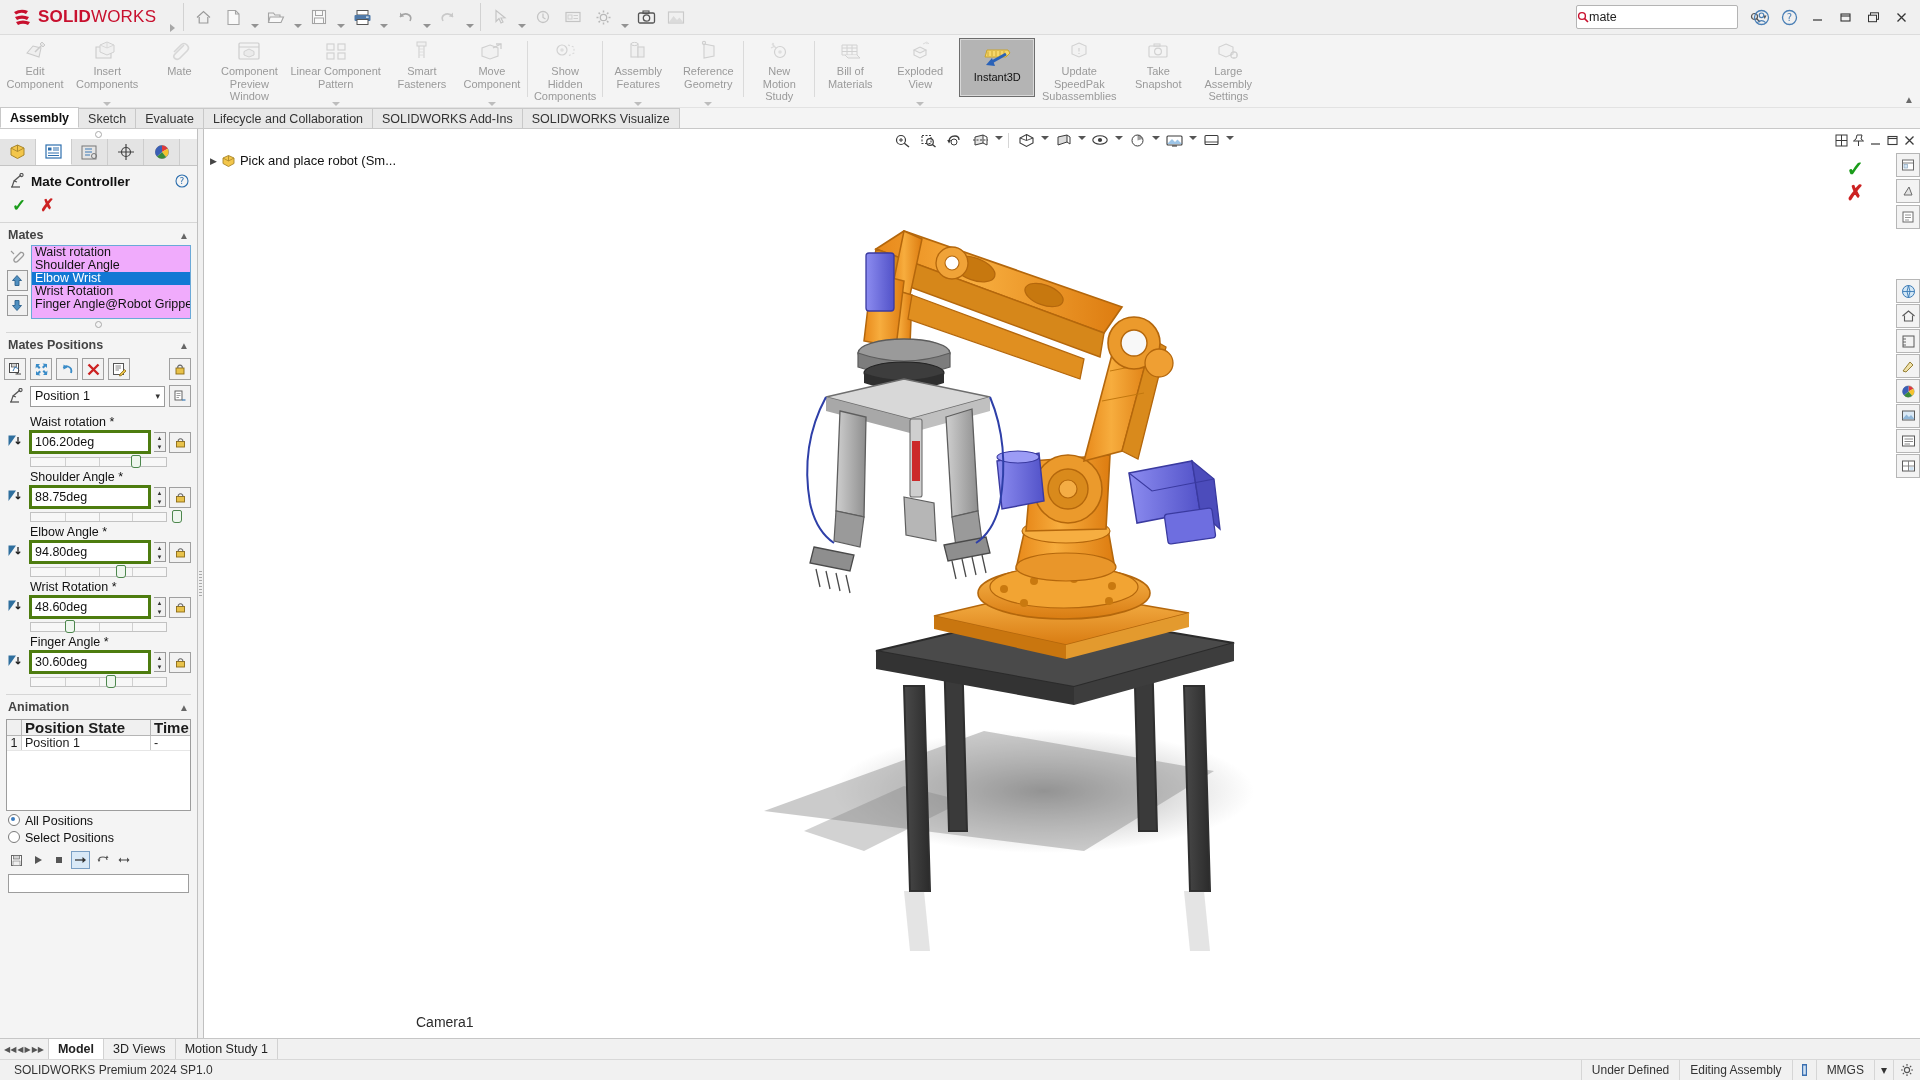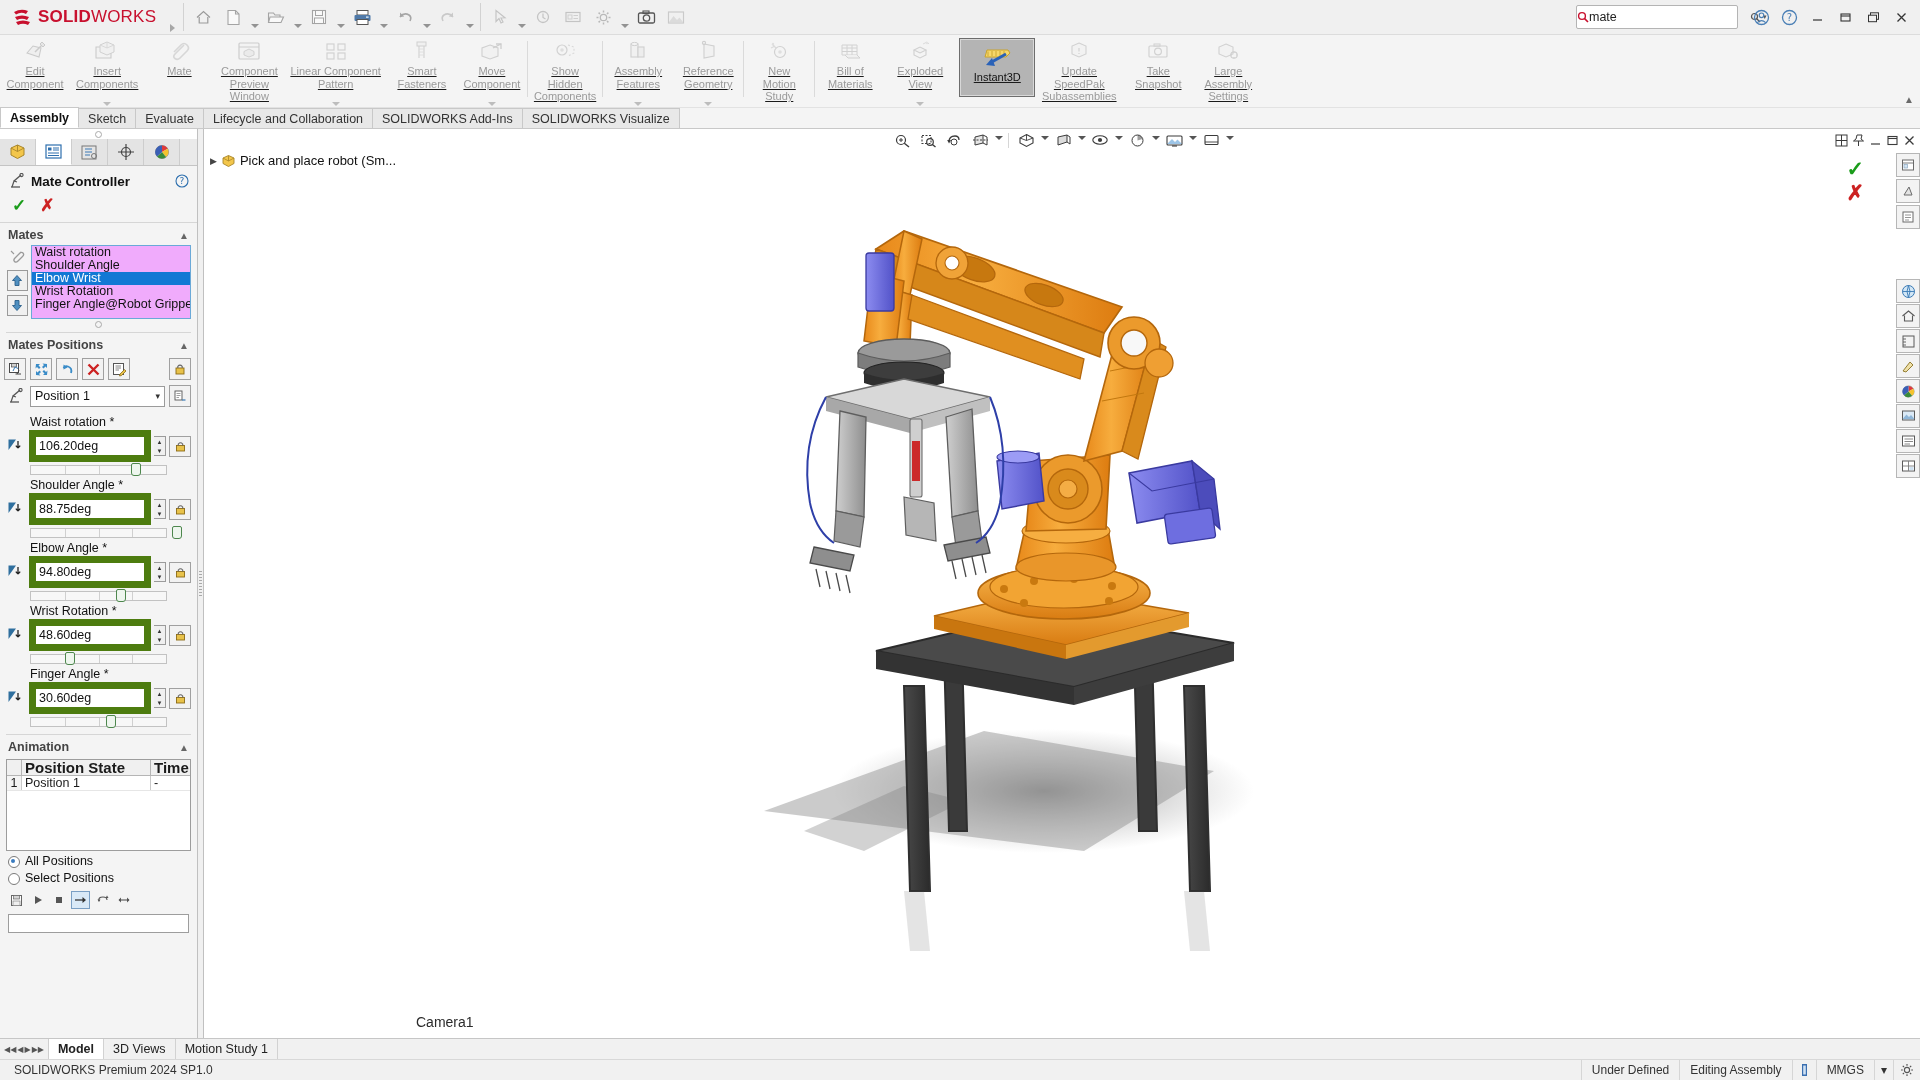--- a/index.html
+++ b/index.html
@@ -25,21 +25,21 @@
   .caret-d{width:0;height:0;border-left:4px solid transparent;border-right:4px solid transparent;border-top:4px solid #555;}
   .doc-title{position:absolute;left:0;right:0;text-align:center;font-size:14.5px;color:#111;pointer-events:none;}
   .tb-right{margin-left:auto;display:flex;align-items:center;gap:2px;padding-right:6px;}
   .search-box{display:flex;align-items:center;width:160px;height:22px;border:1px solid #b4b4b4;background:#fff;border-radius:2px;margin-right:8px;}
   .search-box .sicon{width:20px;display:flex;align-items:center;justify-content:center;color:#444;font-size:11px;}
   .search-box input{border:0;outline:0;flex:1;font-size:12.5px;font-family:inherit;color:#222;background:transparent;padding:0;}
   .search-box .sright{width:28px;display:flex;align-items:center;justify-content:center;gap:2px;color:#555;}
   .winbtn{width:26px;height:26px;display:flex;align-items:center;justify-content:center;color:#333;font-size:13px;}
 
   
-  .ribbon{height:72px;background:#f4f4f4;display:flex;align-items:stretch;position:relative;flex:none;border-bottom:1px solid #e2e2e2;text-decoration:underline;}
+  .ribbon{height:72px;background:#f4f4f4;display:flex;align-items:stretch;position:relative;flex:none;border-bottom:1px solid #e2e2e2;}
   .rbtn{width:auto;min-width:58px;padding:2px 6px 0;display:flex;flex-direction:column;align-items:center;text-align:center;color:#9a9a9a;font-size:11px;line-height:12.5px;position:relative;}
   .rbtn .ricon{height:26px;display:flex;align-items:flex-end;justify-content:center;margin-bottom:2px;opacity:.45;}
   .rbtn.active{color:#111;}
   .rbtn.active .ricon{opacity:1;}
   .rbtn.boxed{background:#b4b4b4;border:1px solid #6d6d6d;box-shadow:inset 0 0 0 1px #d8d8d8;}
   .rsep{width:1px;background:#dadada;margin:6px 0 10px;}
   .rdrop{position:absolute;bottom:1px;left:50%;transform:translateX(-50%);width:0;height:0;border-left:4px solid transparent;border-right:4px solid transparent;border-top:4px solid #bdbdbd;}
   .ribbon-collapse{position:absolute;right:6px;bottom:2px;color:#6a6a6a;font-size:10px;}
 
   
@@ -80,39 +80,39 @@
   .pos-row{display:flex;align-items:center;gap:4px;padding:0 6px 6px 4px;}
   .pos-icon{width:22px;display:flex;align-items:center;justify-content:center;}
   .pos-select{flex:1;height:19px;border:1px solid #9b9b9b;background:#fff;display:flex;align-items:center;padding:0 4px;font-size:12.5px;color:#111;}
   .pos-select .sc{margin-left:auto;font-size:9px;color:#333;}
   .pos-side{width:20px;height:20px;border:1px solid #a0a0a0;background:#f2f2f2;display:flex;align-items:center;justify-content:center;}
 
   .fieldgrp{padding:0 6px 0 4px;}
   .flabel{font-size:12.5px;color:#111;padding:2px 0 1px 26px;}
   .frow{display:flex;align-items:center;gap:3px;}
   .ficon{width:22px;height:18px;display:flex;align-items:center;justify-content:center;}
-  .fbox{flex:1;height:18px;border:7px solid #4d7c0f;background:#fff;display:flex;align-items:center;font-size:12.5px;padding:0 3px;color:#111;}
+  .fbox{flex:1;height:18px;border:3px solid #4d7c0f;background:#fff;display:flex;align-items:center;font-size:12.5px;padding:0 3px;color:#111;}
   .spin{width:11px;height:18px;border:1px solid #9b9b9b;border-left:none;background:#f0f0f0;display:flex;flex-direction:column;}
   .spin div{flex:1;display:flex;align-items:center;justify-content:center;font-size:6px;color:#333;line-height:1;}
   .flock{width:20px;height:19px;border:1px solid #a0a0a0;background:#f2f2f2;display:flex;align-items:center;justify-content:center;}
   .srow{padding:2px 26px 1px 26px;position:relative;height:11px;}
   .strack{position:absolute;left:26px;right:24px;top:3px;height:8px;border:1px solid #c2c2c2;background:#f7f7f7;}
   .stick{position:absolute;top:0;bottom:0;width:1px;background:#d0d0d0;}
   .sthumb{position:absolute;top:1px;width:8px;height:11px;background:#eef6ee;border:1px solid #4d874d;border-radius:2px 2px 3px 3px;}
 
   .anim-table{margin:2px 6px 0 6px;border:1px solid #9d9d9d;background:#fff;height:90px;display:flex;flex-direction:column;}
   .at-head{display:flex;height:15px;background:#f0f0f0;border-bottom:1px solid #b5b5b5;font-size:15px;font-weight:bold;}
   .at-head .c0{width:14px;border-right:1px solid #b5b5b5;}
   .at-head .c1{flex:1;border-right:1px solid #b5b5b5;padding-left:3px;display:flex;align-items:center;}
   .at-head .c2{width:36px;padding-left:3px;display:flex;align-items:center;}
   .at-row{display:flex;height:14px;font-size:12.5px;border-bottom:1px solid #e6e6e6;}
   .at-row .c0{width:14px;border-right:1px solid #c9c9c9;text-align:center;background:#f4f4f4;}
   .at-row .c1{flex:1;border-right:1px solid #c9c9c9;padding-left:3px;}
   .at-row .c2{width:36px;padding-left:3px;}
-  .radiorow{display:flex;align-items:flex-end;gap:5px;padding:3px 6px 0 8px;font-size:12.5px;color:#111;}
+  .radiorow{display:flex;align-items:flex-start;gap:5px;padding:3px 6px 0 8px;font-size:12.5px;color:#111;}
   .rad{width:10px;height:10px;border:1px solid #7a7a7a;border-radius:50%;background:#fff;position:relative;}
   .rad.on::after{content:"";position:absolute;left:2px;top:2px;width:4px;height:4px;border-radius:50%;background:#3a7bbf;}
   .playrow{display:flex;align-items:center;gap:4px;padding:6px 6px 3px 8px;}
   .pbtn{width:17px;height:16px;display:flex;align-items:center;justify-content:center;color:#555;font-size:10px;}
   .pbtn.sel{border:1px solid #7a9fc4;background:#d9e9f7;}
   .timeline{margin:2px 8px 0 8px;height:17px;border:1px solid #9d9d9d;background:#fff;}
 
   
   .vsplit{width:5px;background:#f0f0f0;border-right:1px solid #c0c0c0;display:flex;align-items:center;justify-content:center;flex:none;}
   .vsplit .dots{width:3px;height:26px;background:repeating-linear-gradient(to bottom,#a9a9a9 0 1px,transparent 1px 3px);}

